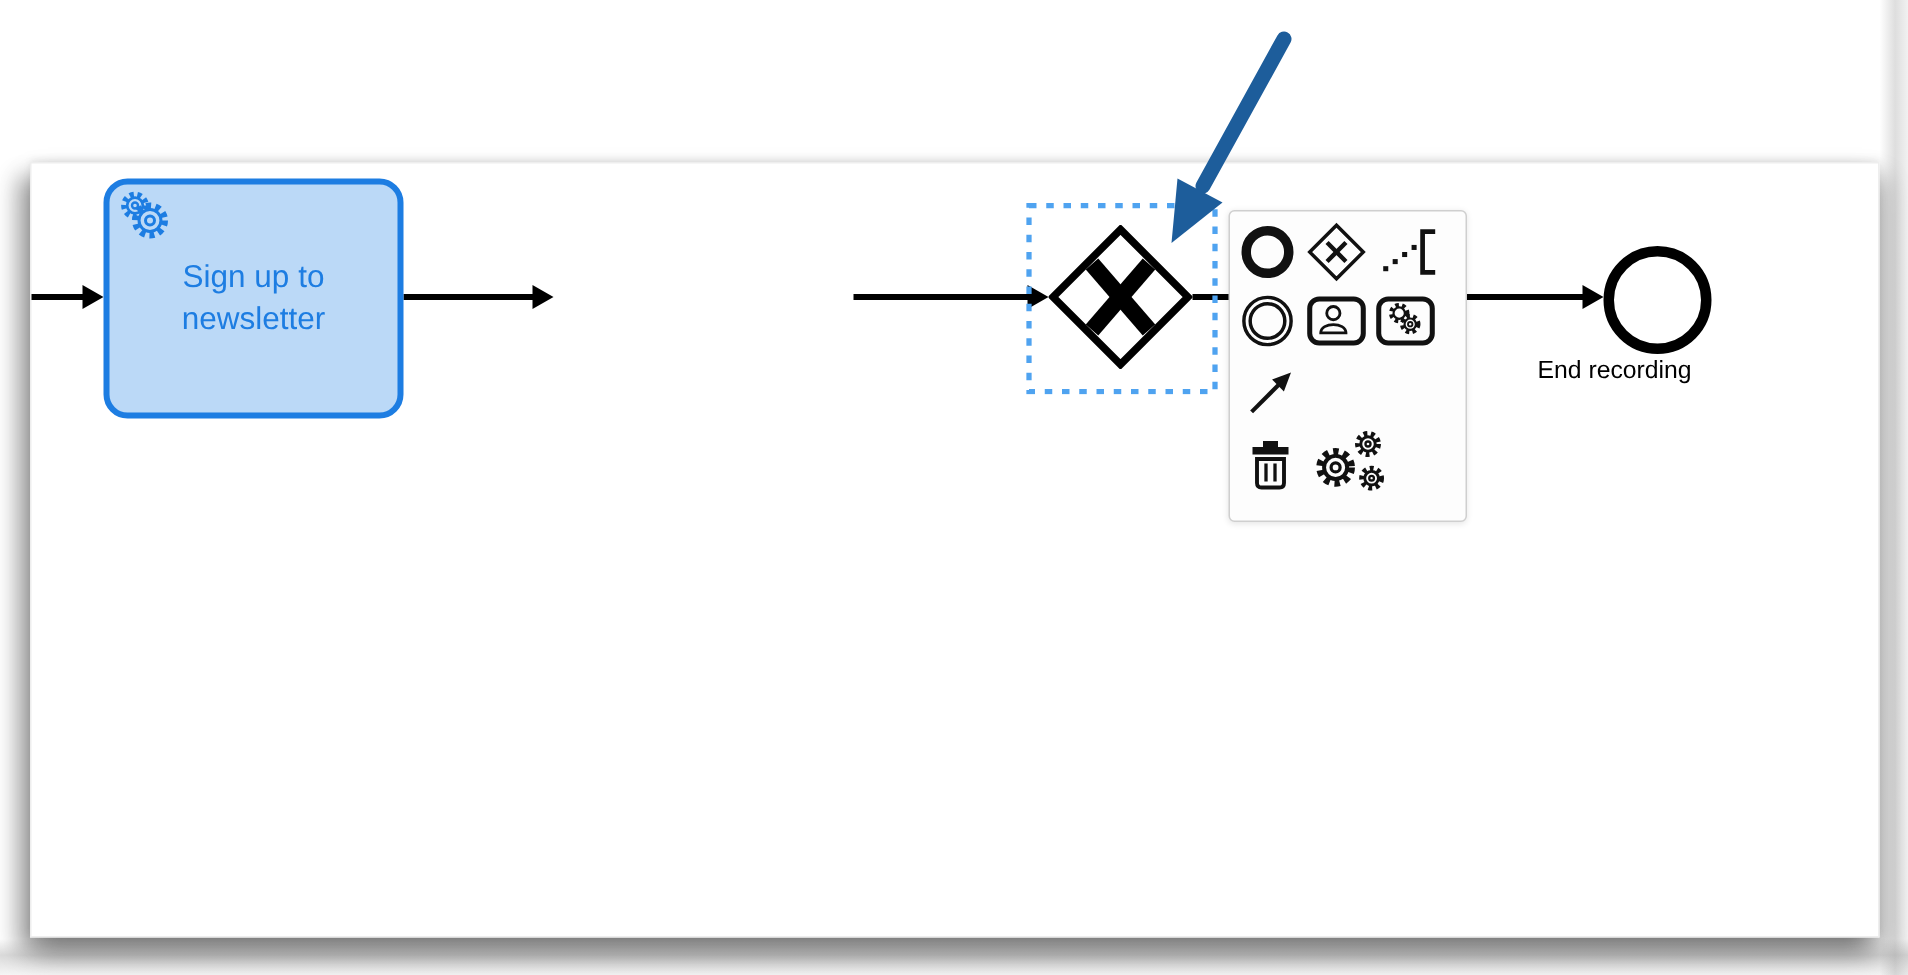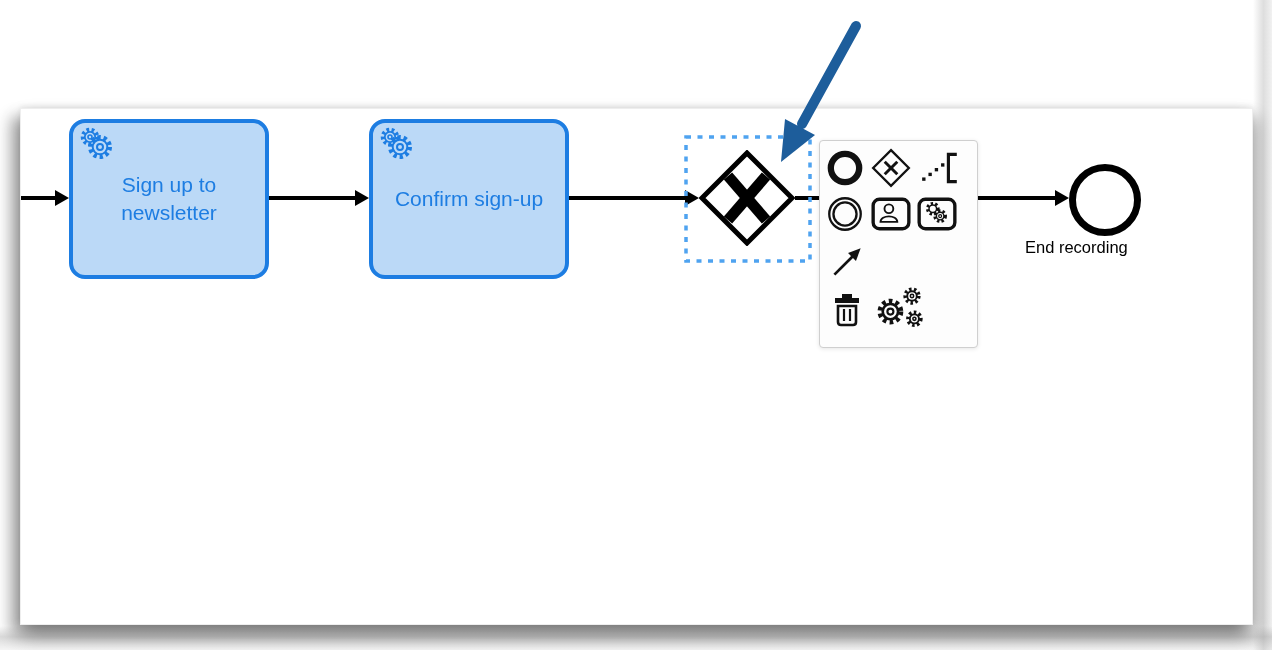--- a/index.html
+++ b/index.html
@@ -77,33 +77,20 @@
           <circle cx="12" cy="11" r="5.2" fill="#BBD9F7" stroke-width="1.8"></circle>
           <circle cx="12" cy="11" r="2" stroke-width="1.6"></circle>
           <circle cx="22" cy="21" r="9.5" stroke-width="5" stroke-dasharray="3.2 2.8"></circle>
           <circle cx="22" cy="21" r="7.3" fill="#BBD9F7" stroke-width="2"></circle>
           <circle cx="22" cy="21" r="3" stroke-width="2"></circle>
         </g>
       </svg>
       <div class="task-label">Sign up to newsletter</div>
     </div>
 
-    <div class="task" style="left:348px;">
-      <svg class="task-gear" width="38" height="36" viewBox="0 0 38 36">
-        <g stroke="#1D7DE2" fill="none">
-          <circle cx="12" cy="11" r="7" stroke-width="4.5" stroke-dasharray="2.6 2.3"></circle>
-          <circle cx="12" cy="11" r="5.2" fill="#BBD9F7" stroke-width="1.8"></circle>
-          <circle cx="12" cy="11" r="2" stroke-width="1.6"></circle>
-          <circle cx="22" cy="21" r="9.5" stroke-width="5" stroke-dasharray="3.2 2.8"></circle>
-          <circle cx="22" cy="21" r="7.3" fill="#BBD9F7" stroke-width="2"></circle>
-          <circle cx="22" cy="21" r="3" stroke-width="2"></circle>
-        </g>
-      </svg>
-      <div class="task-label">Confirm sign-up</div>
-    </div>
 
     <svg class="selection-rect" width="128" height="128" viewBox="0 0 128 128">
       <rect x="2" y="2" width="124" height="124" fill="none" stroke="#4FA3F0" stroke-width="3.5" stroke-dasharray="5 6.5"></rect>
     </svg>
 
     <svg class="gateway" width="96" height="96" viewBox="0 0 96 96">
       <polygon points="48,3 93,48 48,93 3,48" fill="#ffffff" stroke="#000" stroke-width="5"></polygon>
       <g stroke="#000" stroke-width="11">
         <line x1="29" y1="26" x2="67" y2="70"></line>
         <line x1="67" y1="26" x2="29" y2="70"></line>

